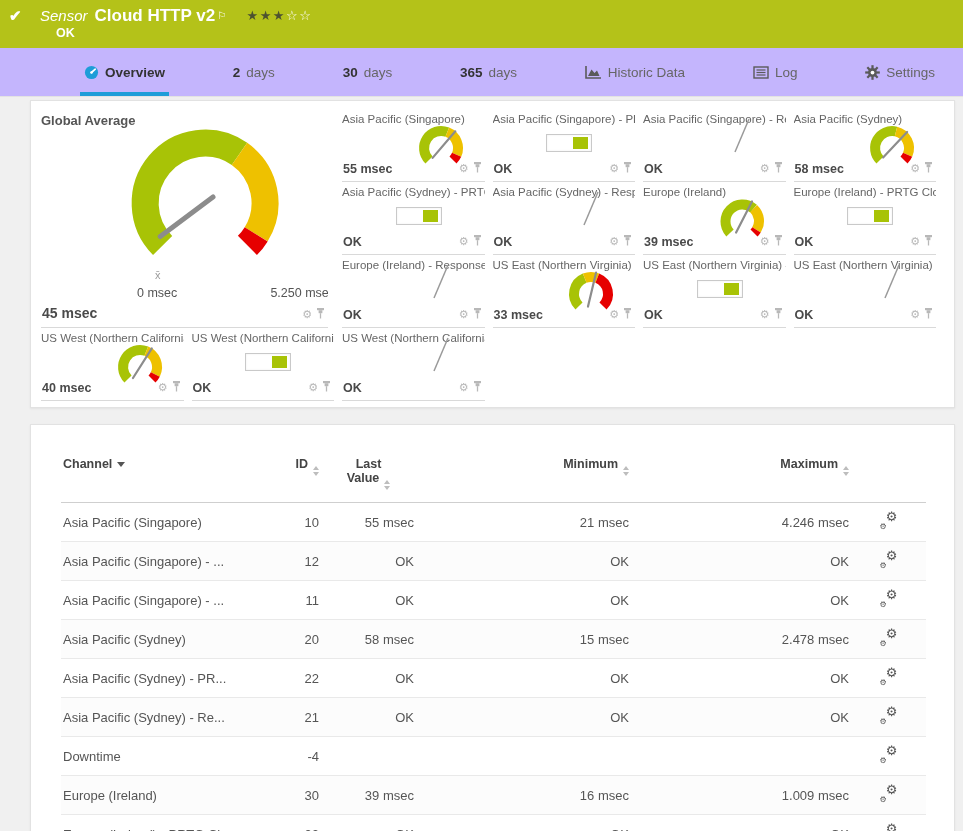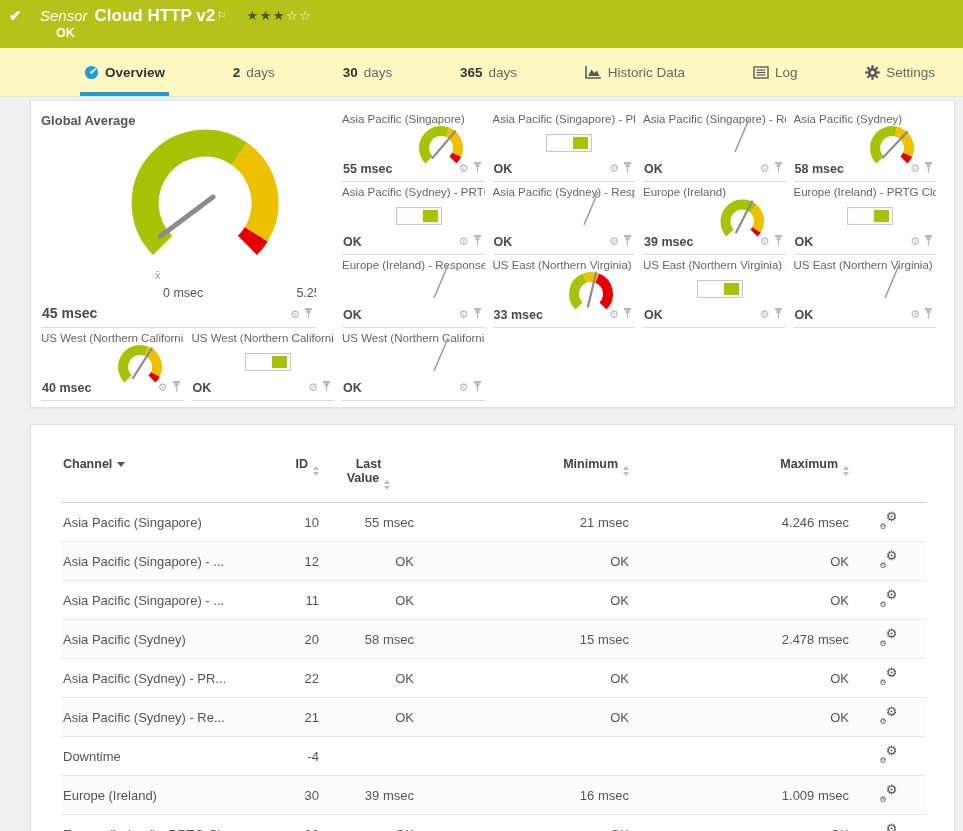--- a/index.html
+++ b/index.html
@@ -11,21 +11,21 @@
   .title-row{padding:6px 0 0 40px;line-height:20px;}
   .kind{font-style:italic;font-size:15px;margin-right:7px;}
   .name{font-weight:bold;font-size:17px;}
   .flag{font-size:10px;vertical-align:top;margin-left:2px;}
   .stars{margin-left:16px;font-size:13px;letter-spacing:1.5px;vertical-align:1px;cursor:pointer;}
   .stars .f{color:#4c5230;}
   .stars .e{color:#ffffff;}
   .status{margin-left:56px;font-weight:bold;font-size:12.5px;}
 
   
-  .tabs{height:49px;background:#fef9c3;display:flex;align-items:stretch;justify-content:space-between;
+  .tabs{height:49px;background:#c4b5fd;display:flex;align-items:stretch;justify-content:space-between;
         padding:0 24px 0 80px;border-bottom:1px solid #e3e3e3;box-sizing:border-box;}
   .tab{display:flex;align-items:center;gap:6px;font-size:13.5px;color:#666;border-bottom:4px solid transparent;
        border-top:4px solid transparent;padding:0 4px;cursor:pointer;white-space:nowrap;}
   .tab.active{border-bottom-color:#1e9dd8;color:#333;font-weight:bold;}
   .tab .num{font-weight:bold;color:#333;}
   .tab svg{display:block;}
 
   
   .content{padding:3px 8px 0 30px;}
   .card{background:#fff;border:1px solid #e2e2e2;box-shadow:0 1px 2px rgba(0,0,0,.06);width:925px;box-sizing:border-box;}
@@ -35,25 +35,25 @@
   .tile .t{font-size:11.5px;color:#666;white-space:nowrap;overflow:hidden;padding-top:4px;}
   .tile .v{position:absolute;left:1px;bottom:5px;font-size:12.5px;font-weight:bold;color:#4a4a4a;}
   .tile .foot{position:absolute;right:3px;bottom:4px;display:flex;align-items:center;gap:4px;}
   .foot .gear{font-size:11px;color:#b8b8b8;line-height:10px;}
   .gauge-svg{position:absolute;right:12px;top:13px;}
   .needle-svg{position:absolute;right:26px;top:3px;}
   .toggle{position:absolute;left:54%;top:25px;transform:translateX(-50%);width:44px;height:16px;
           border:1px solid #c9c9c9;background:#fff;box-shadow:inset 0 0 2px rgba(0,0,0,.08);display:block;}
   .toggle .knob{position:absolute;right:3px;top:2px;width:15px;height:12px;background:#a8c306;}
 
-  .tile.big{grid-area:1/1/4/3;margin-right:26px;}
+  .tile.big{grid-area:1/1/4/3;margin-right:14px;}
   .tile.big .t{font-size:13px;font-weight:bold;color:#555;}
   .big-svg{position:absolute;left:58px;top:14px;}
   .tile.big .v{font-size:14px;bottom:6px;}
-  .big-scale{position:absolute;left:122px;bottom:27px;width:198px;display:flex;justify-content:space-between;
+  .big-scale{position:absolute;left:96px;bottom:27px;width:198px;display:flex;justify-content:space-between;
              font-size:12.5px;color:#555;}
   .big-mean{position:absolute;left:114px;bottom:46px;font-size:11px;color:#9a9a9a;}
 
   
   .table-card{margin-top:16px;min-height:407px;padding:26px 30px 0 30px;overflow:hidden;}
   table{border-collapse:collapse;table-layout:fixed;width:865px;font-size:13px;color:#555;}
   th{font-size:12.5px;color:#444;font-weight:bold;border-bottom:1px solid #cfcfcf;padding:6px 2px 12px 2px;vertical-align:top;cursor:pointer;}
   td{border-bottom:1px solid #e9e9e9;padding:9px 2px;white-space:nowrap;overflow:hidden;}
   tbody tr{cursor:pointer;}
   tbody tr:nth-child(even){background:#fcfcfc;}

